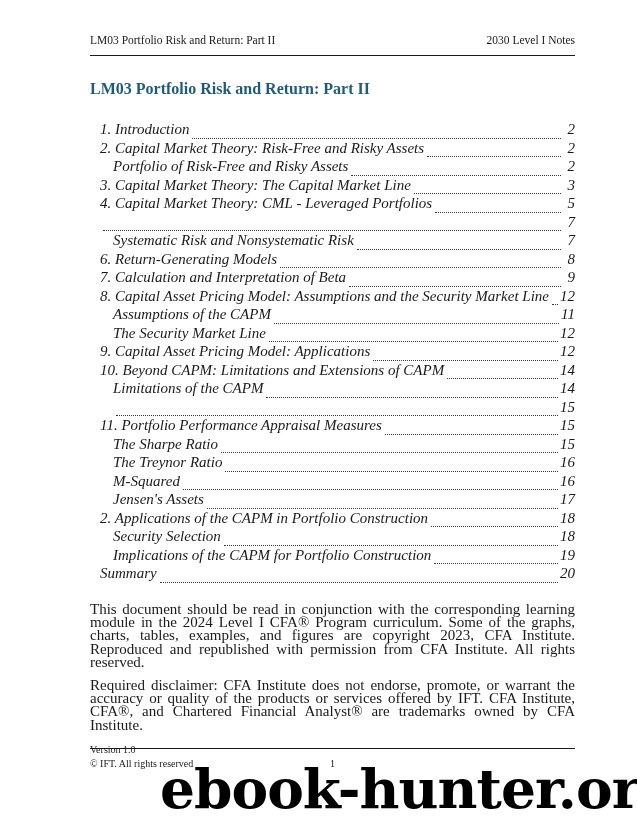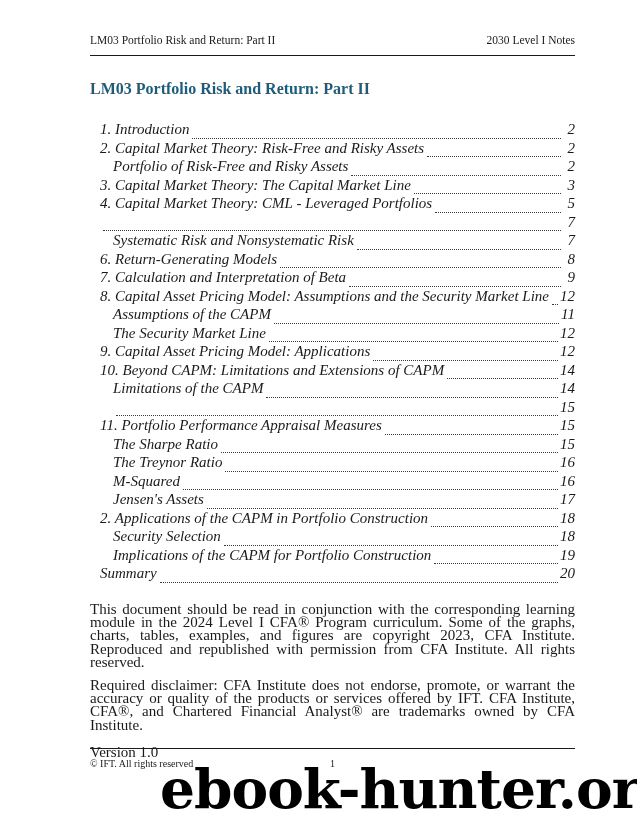--- a/index.html
+++ b/index.html
@@ -47,21 +47,21 @@
   }
   .toc-page { white-space: nowrap; text-align: right; min-width: 12px; }
 
   .body-text { margin-top: 20px; }
   .para {
     font-size: 15px;
     line-height: 13.4px;
     text-align: justify;
     margin: 0 0 9px 0;
   }
-  .version { margin-top: 12px; font-size: 15px; }
+  .version { margin-top: 12px; font-size: 10px; }
 
   .page-footer {
     position: absolute;
     left: 90px; right: 62px; top: 748px;
     border-top: 1px solid #1a1a1a;
     padding-top: 11px;
     font-size: 10px;
   }
   .footer-copyright { position: absolute; left: 0; top: 9px; }
   .footer-page-number { position: absolute; left: 50%; transform: translateX(-50%); top: 9px; }

